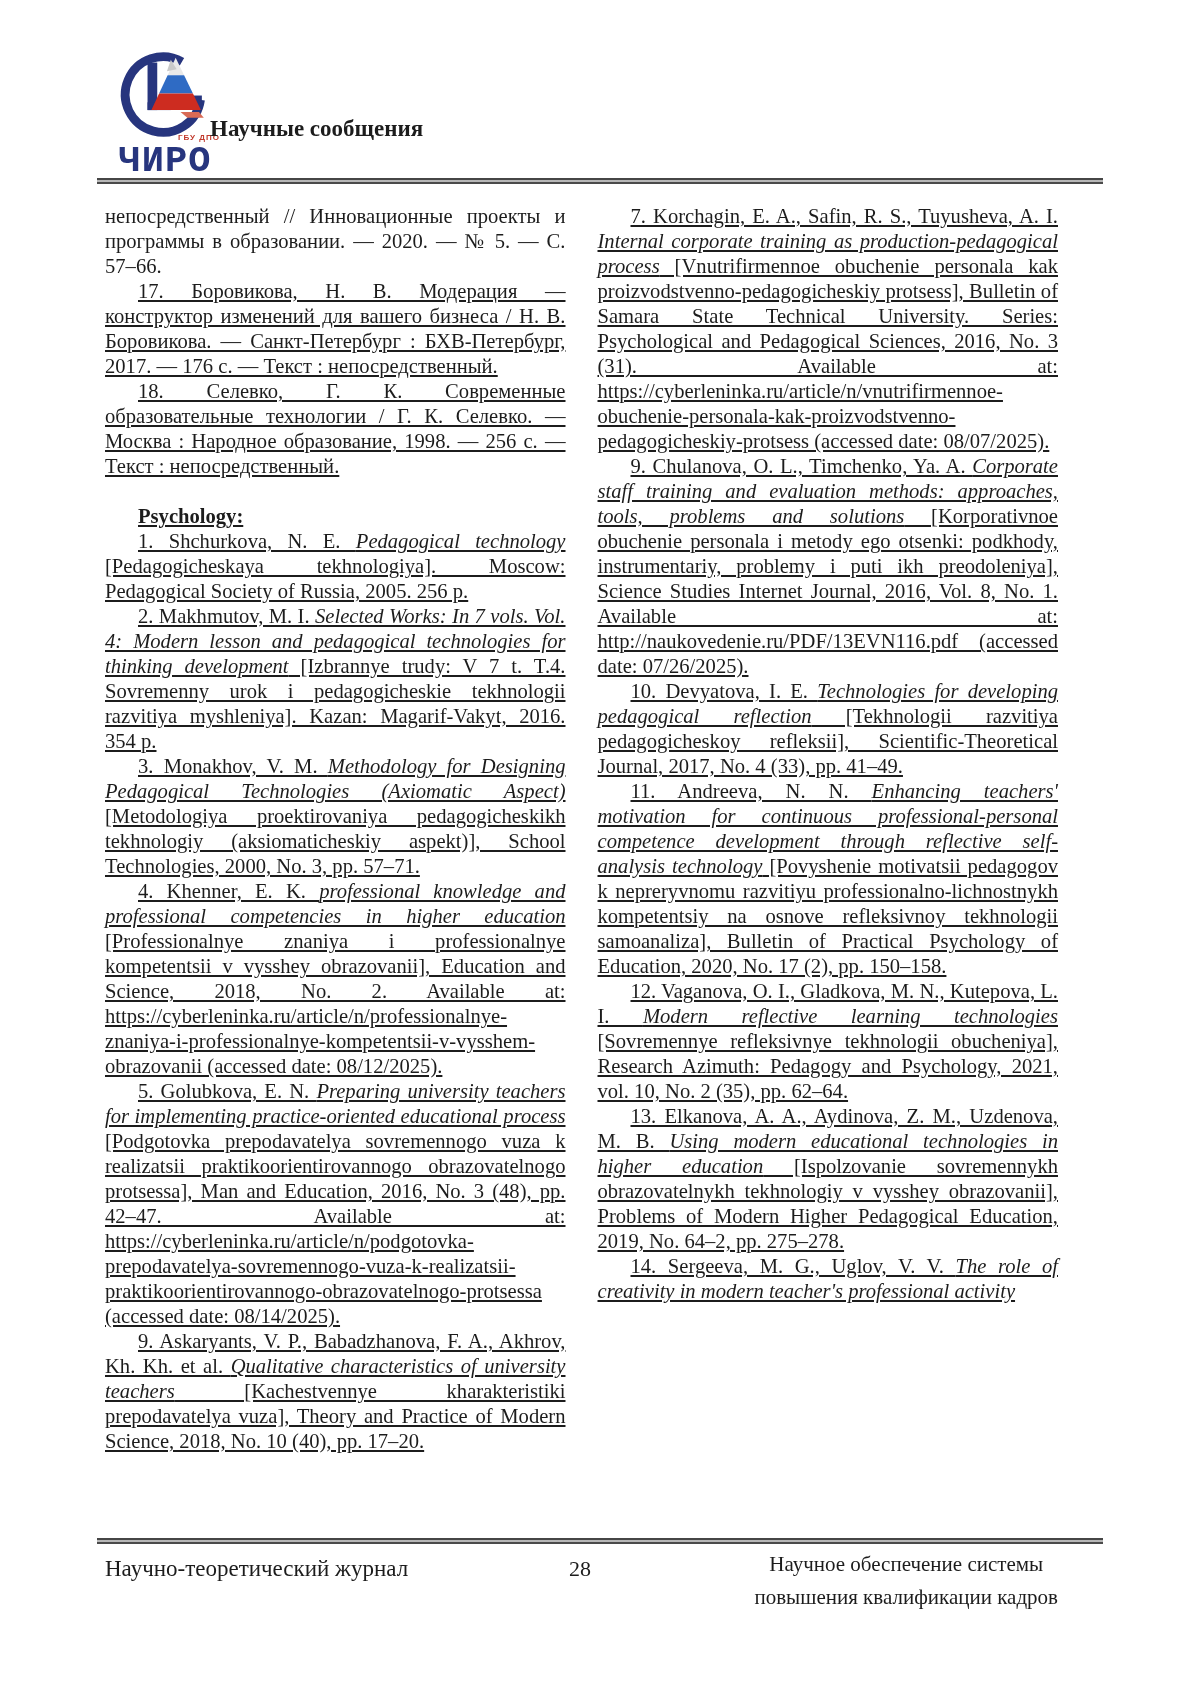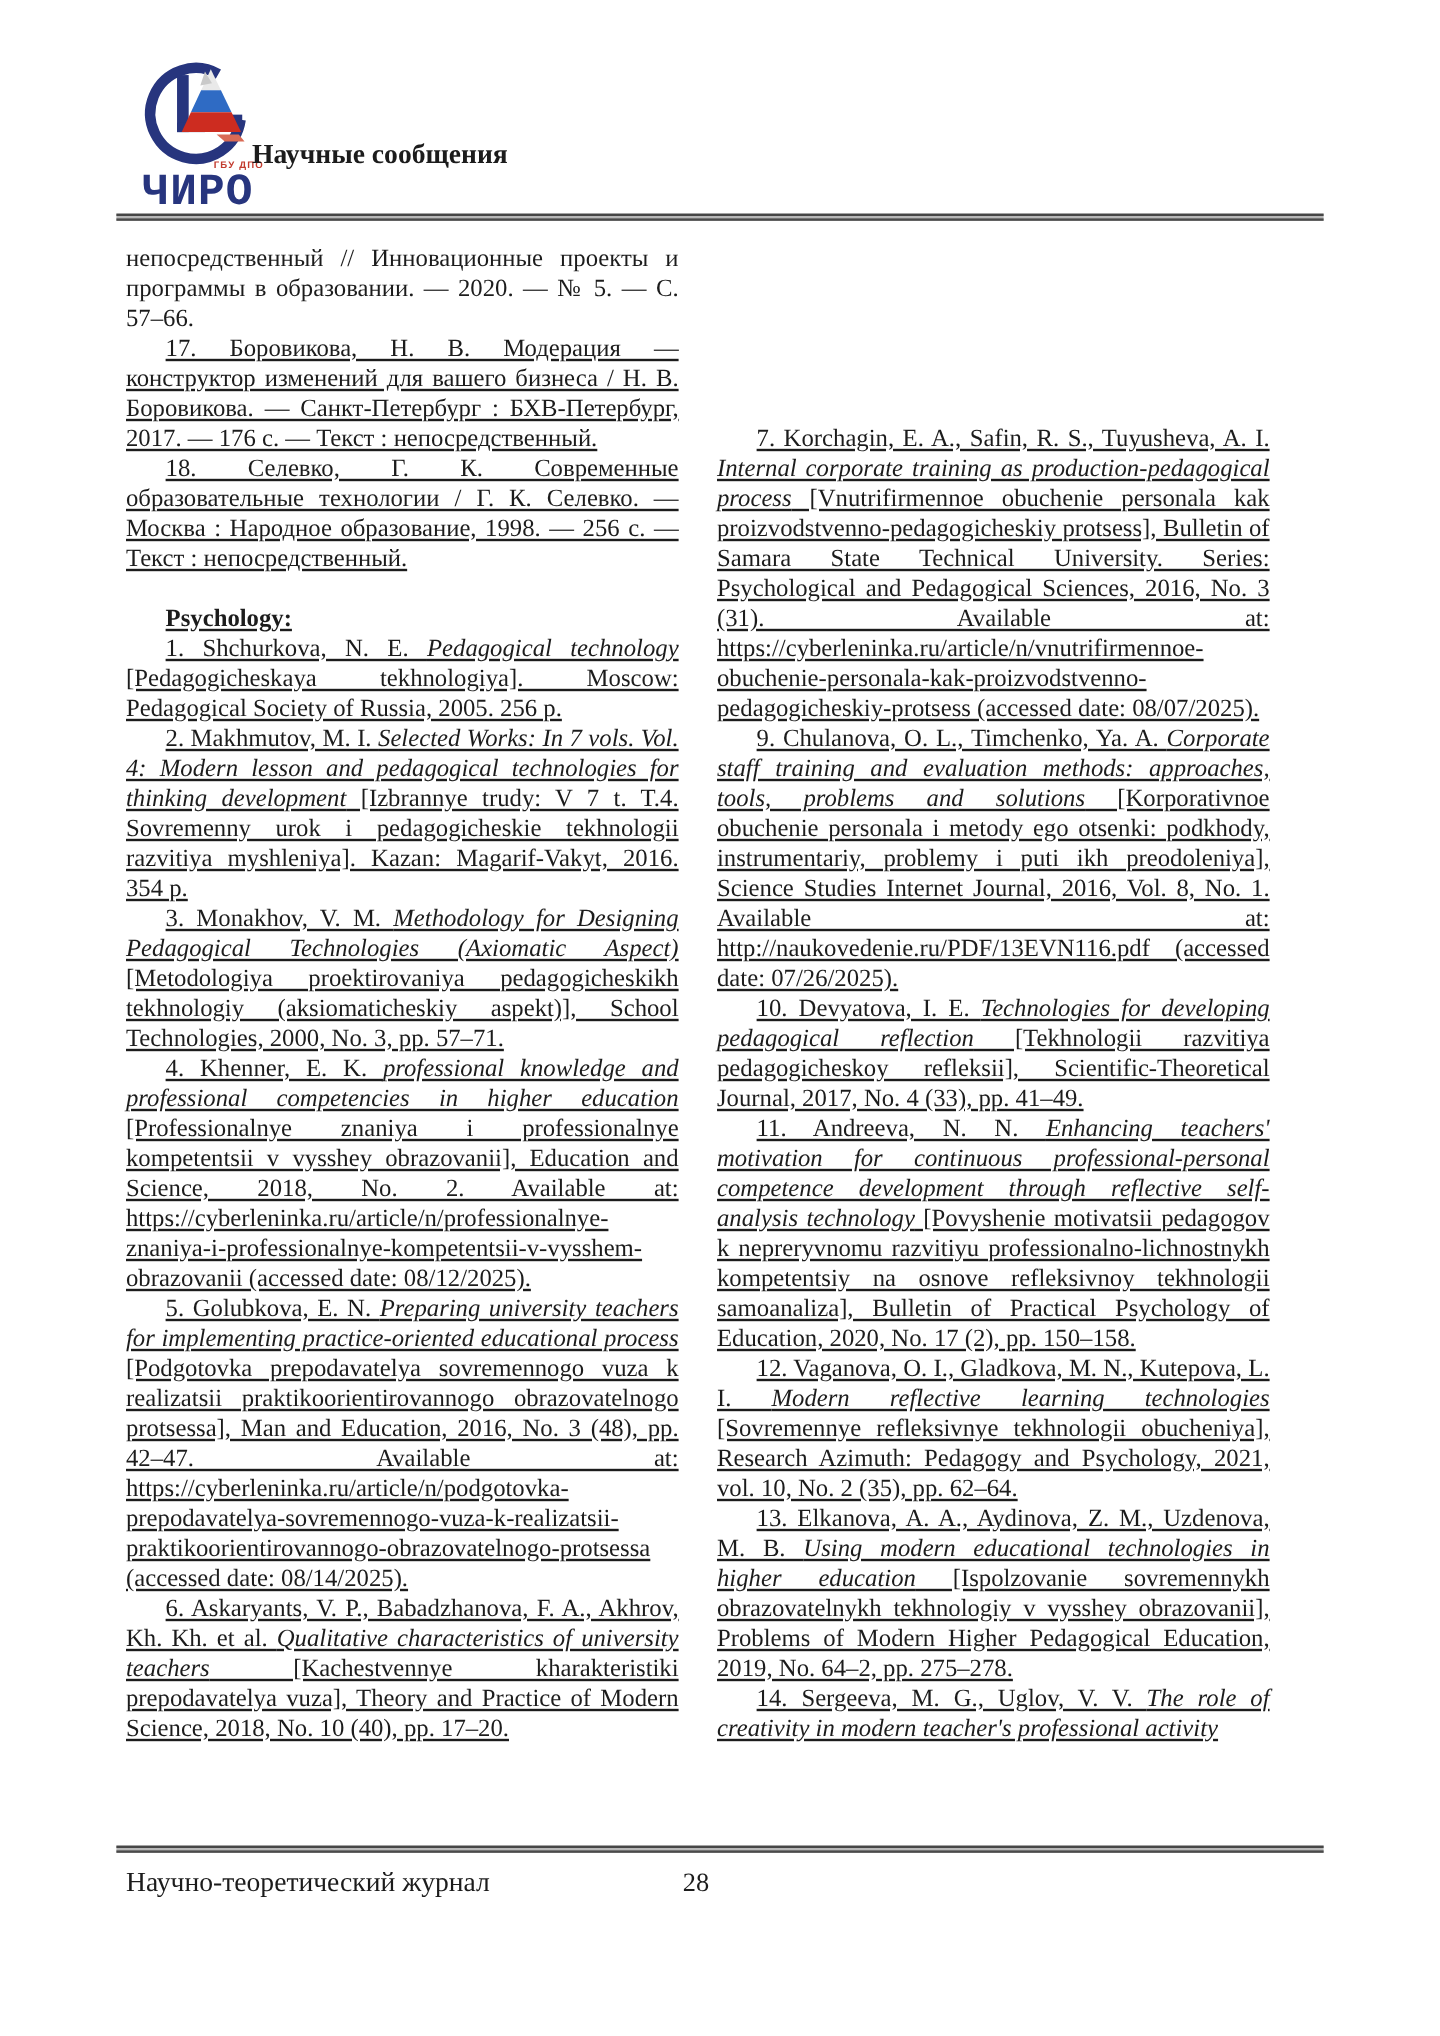--- a/index.html
+++ b/index.html
@@ -17,21 +17,21 @@
     color:#c23a2d;letter-spacing:1px;text-align:right;margin:-12px 14px 0 0;}
   .logo-acronym{font-family:Liberation Mono, monospace;font-size:37px;font-weight:bold;
     color:#27357e;letter-spacing:1px;line-height:1;margin-top:1px;}
   .header-title{position:absolute;left:210px;top:101px;font-size:23px;font-weight:bold;margin-top:15px;}
   .rule{position:absolute;left:97px;width:1006px;height:2px;
     background:#b7b7b7;border-top:2px solid #464646;border-bottom:2px solid #4a4a4a;}
   .rule.header{top:178px;}
   .rule.footer{top:1538px;}
 
   
-  .columns{position:absolute;left:105px;top:204px;width:953px;display:flex;gap:32px;align-items:flex-end;}
+  .columns{position:absolute;left:105px;top:204px;width:953px;display:flex;gap:32px;}
   .col{width:466px;}
   .col p{margin:0;font-size:20.6px;line-height:25px;text-align:justify;
     overflow-wrap:anywhere;}
   .col p.ind{text-indent:33px;text-decoration:underline;}
   .col p.b{font-weight:bold;}
   .col p.gap{margin-top:25px;}
   .col span.it{font-style:italic;}
 
   
   .footer-left{position:absolute;left:105px;top:1556px;font-size:23px;}
@@ -72,30 +72,34 @@
     <div class="col">
         <p><span>непосредственный // Инновационные проекты и программы в образовании. — 2020. — № 5. — С. 57–66.</span></p>
         <p class="ind"><span>17. Боровикова, Н. В. Модерация — конструктор изменений для вашего бизнеса / Н. В. Боровикова. — Санкт-Петербург : БХВ-Петербург, 2017. — 176 с. — Текст : непосредственный.</span></p>
         <p class="ind"><span>18. Селевко, Г. К. Современные образовательные технологии / Г. К. Селевко. — Москва : Народное образование, 1998. — 256 с. — Текст : непосредственный.</span></p>
         <p class="ind b gap"><span>Psychology:</span></p>
         <p class="ind"><span>1. Shchurkova, N. E. </span><span class="it">Pedagogical technology</span><span> [Pedagogicheskaya tekhnologiya]. Moscow: Pedagogical Society of Russia, 2005. 256 p.</span></p>
         <p class="ind"><span>2. Makhmutov, M. I. </span><span class="it">Selected Works: In 7 vols. Vol. 4: Modern lesson and pedagogical technologies for thinking development</span><span> [Izbrannye trudy: V 7 t. T.4. Sovremenny urok i pedagogicheskie tekhnologii razvitiya myshleniya]. Kazan: Magarif-Vakyt, 2016. 354 p.</span></p>
         <p class="ind"><span>3. Monakhov, V. M. </span><span class="it">Methodology for Designing Pedagogical Technologies (Axiomatic Aspect)</span><span> [Metodologiya proektirovaniya pedagogicheskikh tekhnologiy (aksiomaticheskiy aspekt)], School Technologies, 2000, No. 3, pp. 57–71.</span></p>
         <p class="ind"><span>4. Khenner, E. K. </span><span class="it">professional knowledge and professional competencies in higher education</span><span> [Professionalnye znaniya i professionalnye kompetentsii v vysshey obrazovanii], Education and Science, 2018, No. 2. Available at: https://cyberleninka.ru/article/n/professionalnye-znaniya-i-professionalnye-kompetentsii-v-vysshem-obrazovanii (accessed date: 08/12/2025).</span></p>
         <p class="ind"><span>5. Golubkova, E. N. </span><span class="it">Preparing university teachers for implementing practice-oriented educational process</span><span> [Podgotovka prepodavatelya sovremennogo vuza k realizatsii praktikoorientirovannogo obrazovatelnogo protsessa], Man and Education, 2016, No. 3 (48), pp. 42–47. Available at: https://cyberleninka.ru/article/n/podgotovka-prepodavatelya-sovremennogo-vuza-k-realizatsii-praktikoorientirovannogo-obrazovatelnogo-protsessa (accessed date: 08/14/2025).</span></p>
-        <p class="ind"><span>6. Askaryants, V. P., Babadzhanova, F. A., Akhrov, Kh. Kh. et al. </span><span class="it">Qualitative characteristics of university teachers</span><span> [Kachestvennye kharakteristiki prepodavatelya vuza], Theory and Practice of Modern Science, 2018, No. 10 (40), pp. 17–20.</span></p>
+        <p class="ind"><span>9. Askaryants, V. P., Babadzhanova, F. A., Akhrov, Kh. Kh. et al. </span><span class="it">Qualitative characteristics of university teachers</span><span> [Kachestvennye kharakteristiki prepodavatelya vuza], Theory and Practice of Modern Science, 2018, No. 10 (40), pp. 17–20.</span></p>
       </div>
     <div class="col">
         <p class="ind"><span>7. Korchagin, E. A., Safin, R. S., Tuyusheva, A. I. </span><span class="it">Internal corporate training as production-pedagogical process</span><span> [Vnutrifirmennoe obuchenie personala kak proizvodstvenno-pedagogicheskiy protsess], Bulletin of Samara State Technical University. Series: Psychological and Pedagogical Sciences, 2016, No. 3 (31). Available at: https://cyberleninka.ru/article/n/vnutrifirmennoe-obuchenie-personala-kak-proizvodstvenno-pedagogicheskiy-protsess (accessed date: 08/07/2025).</span></p>
         <p class="ind"><span>9. Chulanova, O. L., Timchenko, Ya. A. </span><span class="it">Corporate staff training and evaluation methods: approaches, tools, problems and solutions</span><span> [Korporativnoe obuchenie personala i metody ego otsenki: podkhody, instrumentariy, problemy i puti ikh preodoleniya], Science Studies Internet Journal, 2016, Vol. 8, No. 1. Available at: http://naukovedenie.ru/PDF/13EVN116.pdf (accessed date: 07/26/2025).</span></p>
         <p class="ind"><span>10. Devyatova, I. E. </span><span class="it">Technologies for developing pedagogical reflection</span><span> [Tekhnologii razvitiya pedagogicheskoy refleksii], Scientific-Theoretical Journal, 2017, No. 4 (33), pp. 41–49.</span></p>
         <p class="ind"><span>11. Andreeva, N. N. </span><span class="it">Enhancing teachers' motivation for continuous professional-personal competence development through reflective self-analysis technology</span><span> [Povyshenie motivatsii pedagogov k nepreryvnomu razvitiyu professionalno-lichnostnykh kompetentsiy na osnove refleksivnoy tekhnologii samoanaliza], Bulletin of Practical Psychology of Education, 2020, No. 17 (2), pp. 150–158.</span></p>
         <p class="ind"><span>12. Vaganova, O. I., Gladkova, M. N., Kutepova, L. I. </span><span class="it">Modern reflective learning technologies</span><span> [Sovremennye refleksivnye tekhnologii obucheniya], Research Azimuth: Pedagogy and Psychology, 2021, vol. 10, No. 2 (35), pp. 62–64.</span></p>
         <p class="ind"><span>13. Elkanova, A. A., Aydinova, Z. M., Uzdenova, M. B. </span><span class="it">Using modern educational technologies in higher education</span><span> [Ispolzovanie sovremennykh obrazovatelnykh tekhnologiy v vysshey obrazovanii], Problems of Modern Higher Pedagogical Education, 2019, No. 64–2, pp. 275–278.</span></p>
         <p class="ind"><span>14. Sergeeva, M. G., Uglov, V. V. </span><span class="it">The role of creativity in modern teacher's professional activity</span></p>
       </div>
   </div>
 
   <div class="rule footer"></div>
   <div class="footer-left">Научно-теоретический журнал</div>
   <div class="footer-page">28</div>
+  <div class="footer-right">
+    <div>Научное обеспечение системы</div>
+    <div>повышения квалификации кадров</div>
+  </div>
 
 </div>
 
 </body></html>

